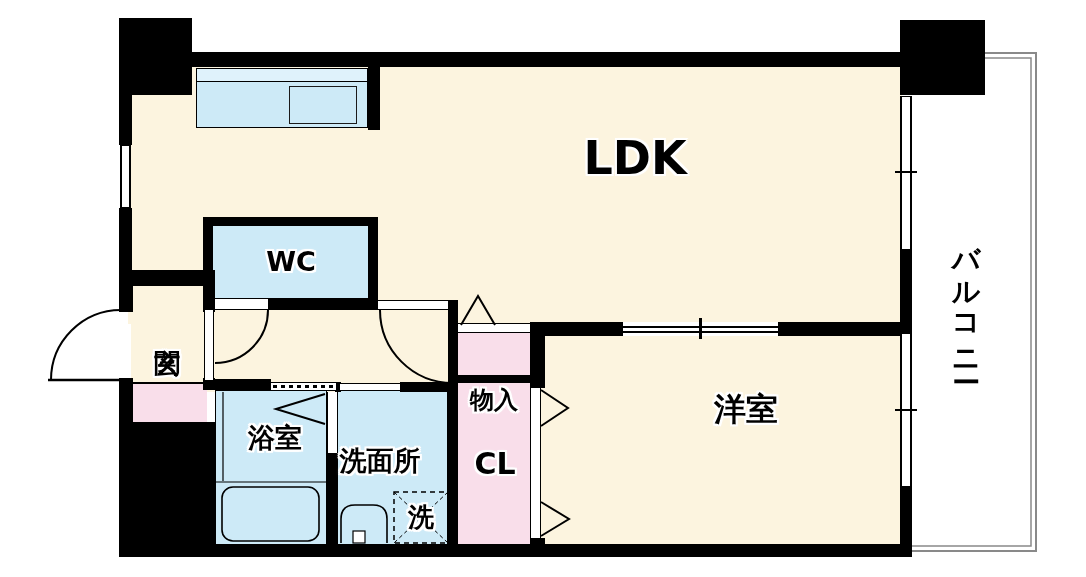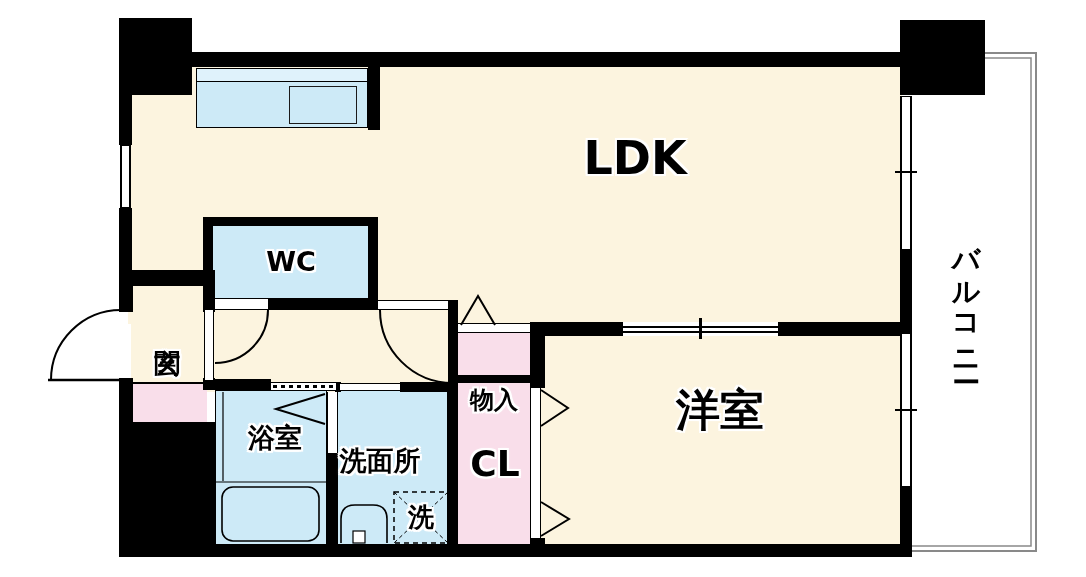--- a/index.html
+++ b/index.html
@@ -116,23 +116,23 @@
     <path d="M341 543 V519 Q341 505 355 505 H373 Q387 505 387 519 V543" stroke="#000" stroke-width="1.6" fill="none"></path>
     <rect x="353" y="531" width="12" height="12" stroke="#000" stroke-width="1.2" fill="#fff"></rect>
     <rect x="394" y="492" width="54" height="51" stroke="#000" stroke-width="1.5" stroke-dasharray="5 4" fill="none"></rect>
     <path d="M394 492 L448 543" stroke="#000" stroke-width="1" stroke-dasharray="4 3" fill="none"></path>
     <path d="M448 492 L394 543" stroke="#000" stroke-width="1" stroke-dasharray="4 3" fill="none"></path>
     <path d="M985 53 H1036 V551 H912" stroke="#898989" stroke-width="2" fill="none"></path>
     <path d="M985 58 H1031 V546 H912" stroke="#898989" stroke-width="1.5" fill="none"></path>
   </svg>
 
   <div class="lbl" style="left:635px;top:158px;font-size:46px;">LDK</div>
-  <div class="lbl" style="left:720px;top:410px;font-size:44px;">洋室</div>
+  <div class="lbl" style="left:746px;top:410px;font-size:32px;">洋室</div>
   <div class="lbl vert" style="left:966px;top:299px;font-size:28px;">バルコニー</div>
   <div class="lbl" style="left:291px;top:262px;font-size:27px;">WC</div>
   <div class="lbl vert" style="left:167px;top:331px;font-size:26px;">玄関</div>
   <div class="lbl" style="left:275px;top:438px;font-size:27px;">浴室</div>
   <div class="lbl" style="left:380px;top:442px;font-size:27px;margin-top:19px;">洗面所</div>
   <div class="lbl" style="left:421px;top:518px;font-size:26px;">洗</div>
-  <div class="lbl" style="left:495px;top:464px;font-size:36px;">CL</div>
+  <div class="lbl" style="left:495px;top:464px;font-size:30px;">CL</div>
   <div class="lbl" style="left:494px;top:353px;font-size:24px;margin-top:48px;">物入</div>
 
 </div>
 
 </body></html>

